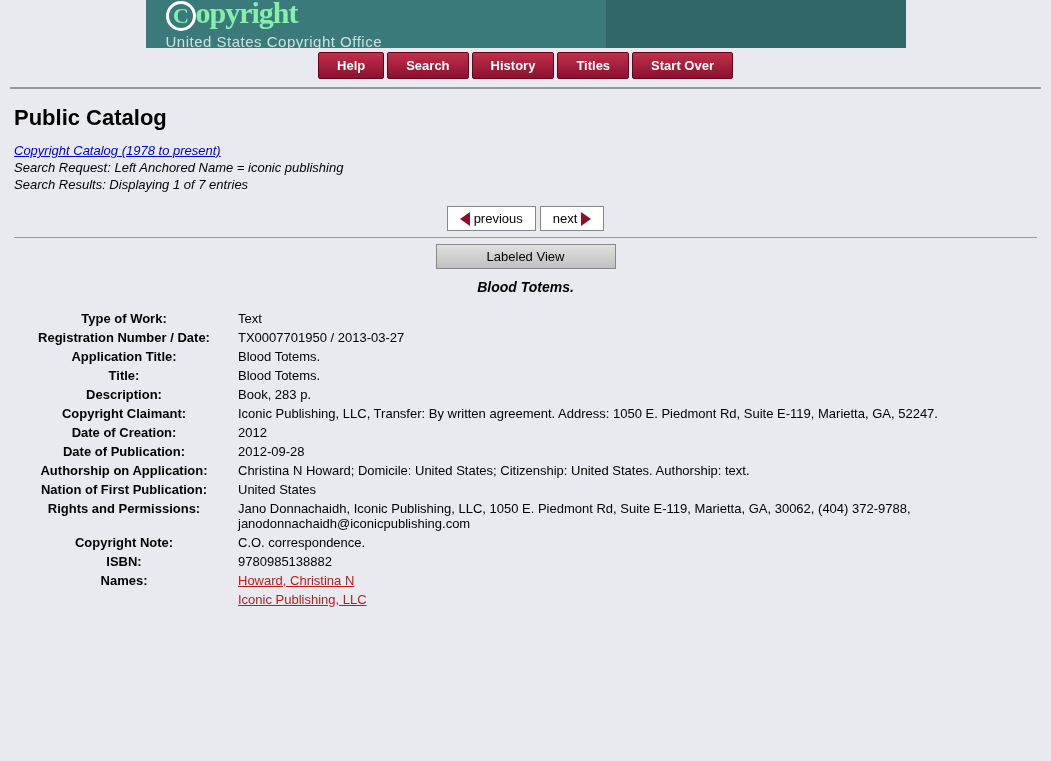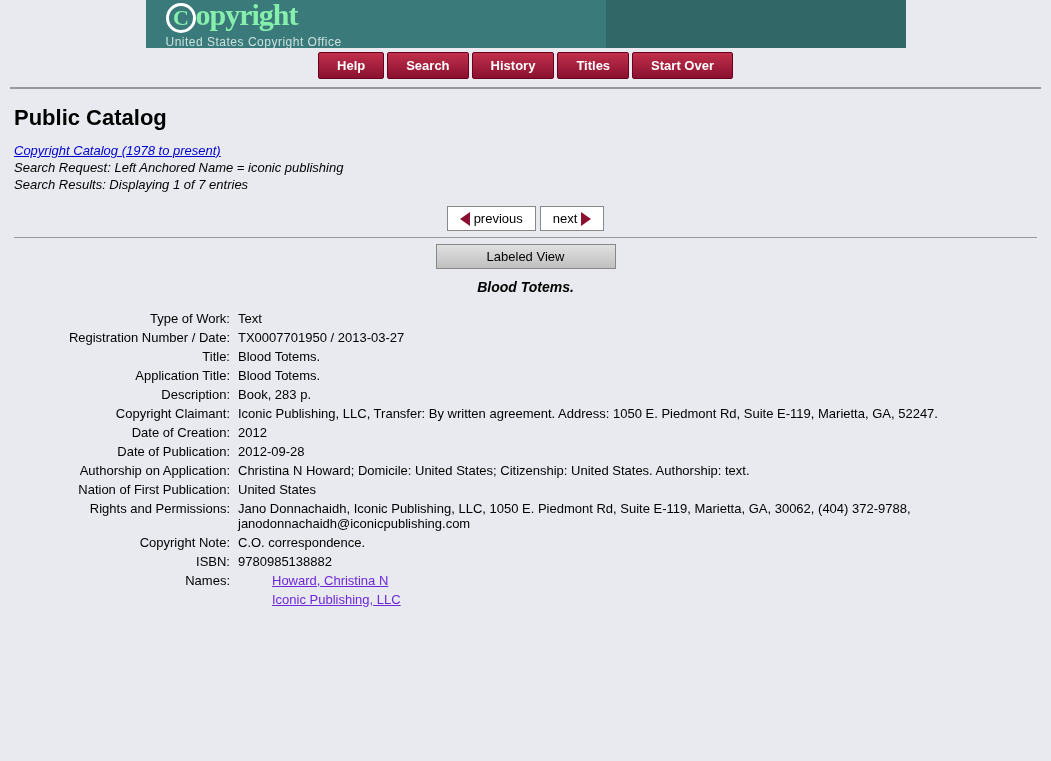--- a/index.html
+++ b/index.html
@@ -48,21 +48,21 @@
       width: 30px;
       height: 30px;
       border: 3px solid white;
       border-radius: 50%;
       text-align: center;
       line-height: 24px;
       font-size: 22px;
       margin-right: 0;
     }
     .copyright-subtitle {
-      font-size: 12px;
+      font-size: 15px;
       color: #cce0e0;
       display: block;
       margin-top: 2px;
       letter-spacing: 0.5px;
     }
 
     
     .nav-bar {
       background: transparent;
       display: flex;
@@ -185,34 +185,33 @@
     .fields-table {
       width: 100%;
       border-collapse: collapse;
     }
     .fields-table tr td {
       padding: 2px 4px;
       vertical-align: top;
       font-size: 13px;
     }
     .field-label {
-      text-align: right;
-      font-weight: normal;
+      text-align: center;
+      font-weight: bold;
       white-space: nowrap;
       width: 220px;
       padding-right: 6px;
     }
     .field-value {
       color: #000;
     }
     .field-value a, .link-value {
-      color: #6d28d9;
+      color: #b91c1c;
       text-decoration: underline;
       cursor: pointer;
-      margin-left: 34px;
     }
   </style>
 </head>
 <body>
 
 <div class="header-banner">
   <div class="header-img-area">
     <div>
       <span class="copyright-logo">
         <span class="c-circle">C</span><span>opyright</span>
@@ -263,28 +262,28 @@
     <tbody id="fields-tbody">
     <tr>
           <td class="field-label">Type of Work:</td>
           <td class="field-value">Text</td>
         </tr>
         <tr>
           <td class="field-label">Registration Number / Date:</td>
           <td class="field-value">TX0007701950 / 2013-03-27</td>
         </tr>
         <tr>
+          <td class="field-label">Application Title:</td>
+          <td class="field-value">Blood Totems.</td>
+        </tr>
+        <tr>
           <td class="field-label">Title:</td>
           <td class="field-value">Blood Totems.</td>
         </tr>
         <tr>
-          <td class="field-label">Application Title:</td>
-          <td class="field-value">Blood Totems.</td>
-        </tr>
-        <tr>
           <td class="field-label">Description:</td>
           <td class="field-value">Book, 283 p.</td>
         </tr>
         <tr>
           <td class="field-label">Copyright Claimant:</td>
           <td class="field-value">Iconic Publishing, LLC, Transfer: By written agreement. Address: 1050 E. Piedmont Rd, Suite E-119, Marietta, GA, 52247.</td>
         </tr>
         <tr>
           <td class="field-label">Date of Creation:</td>
           <td class="field-value">2012</td>

